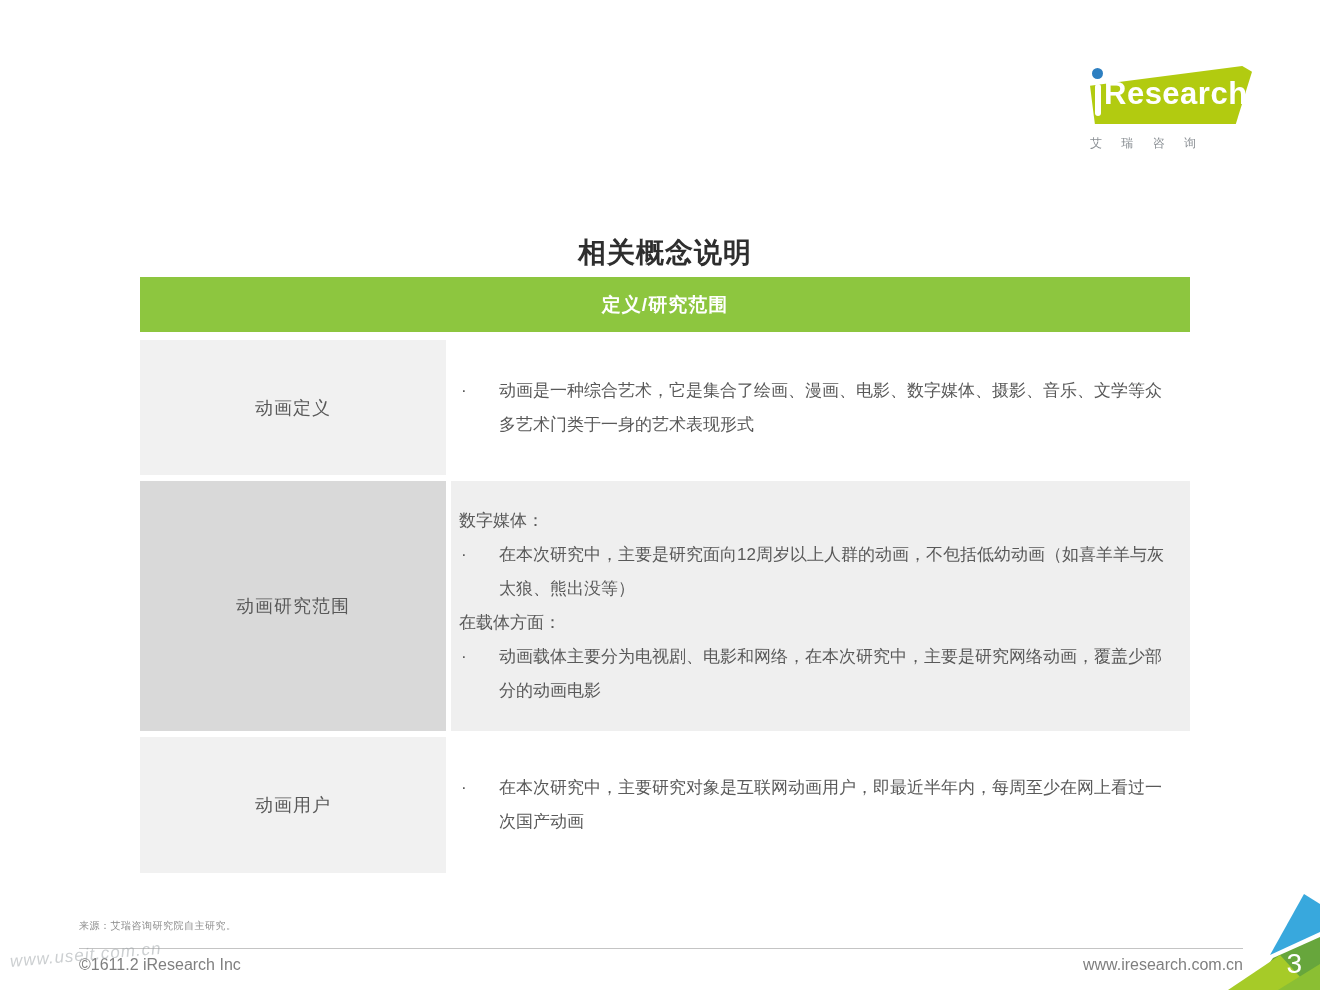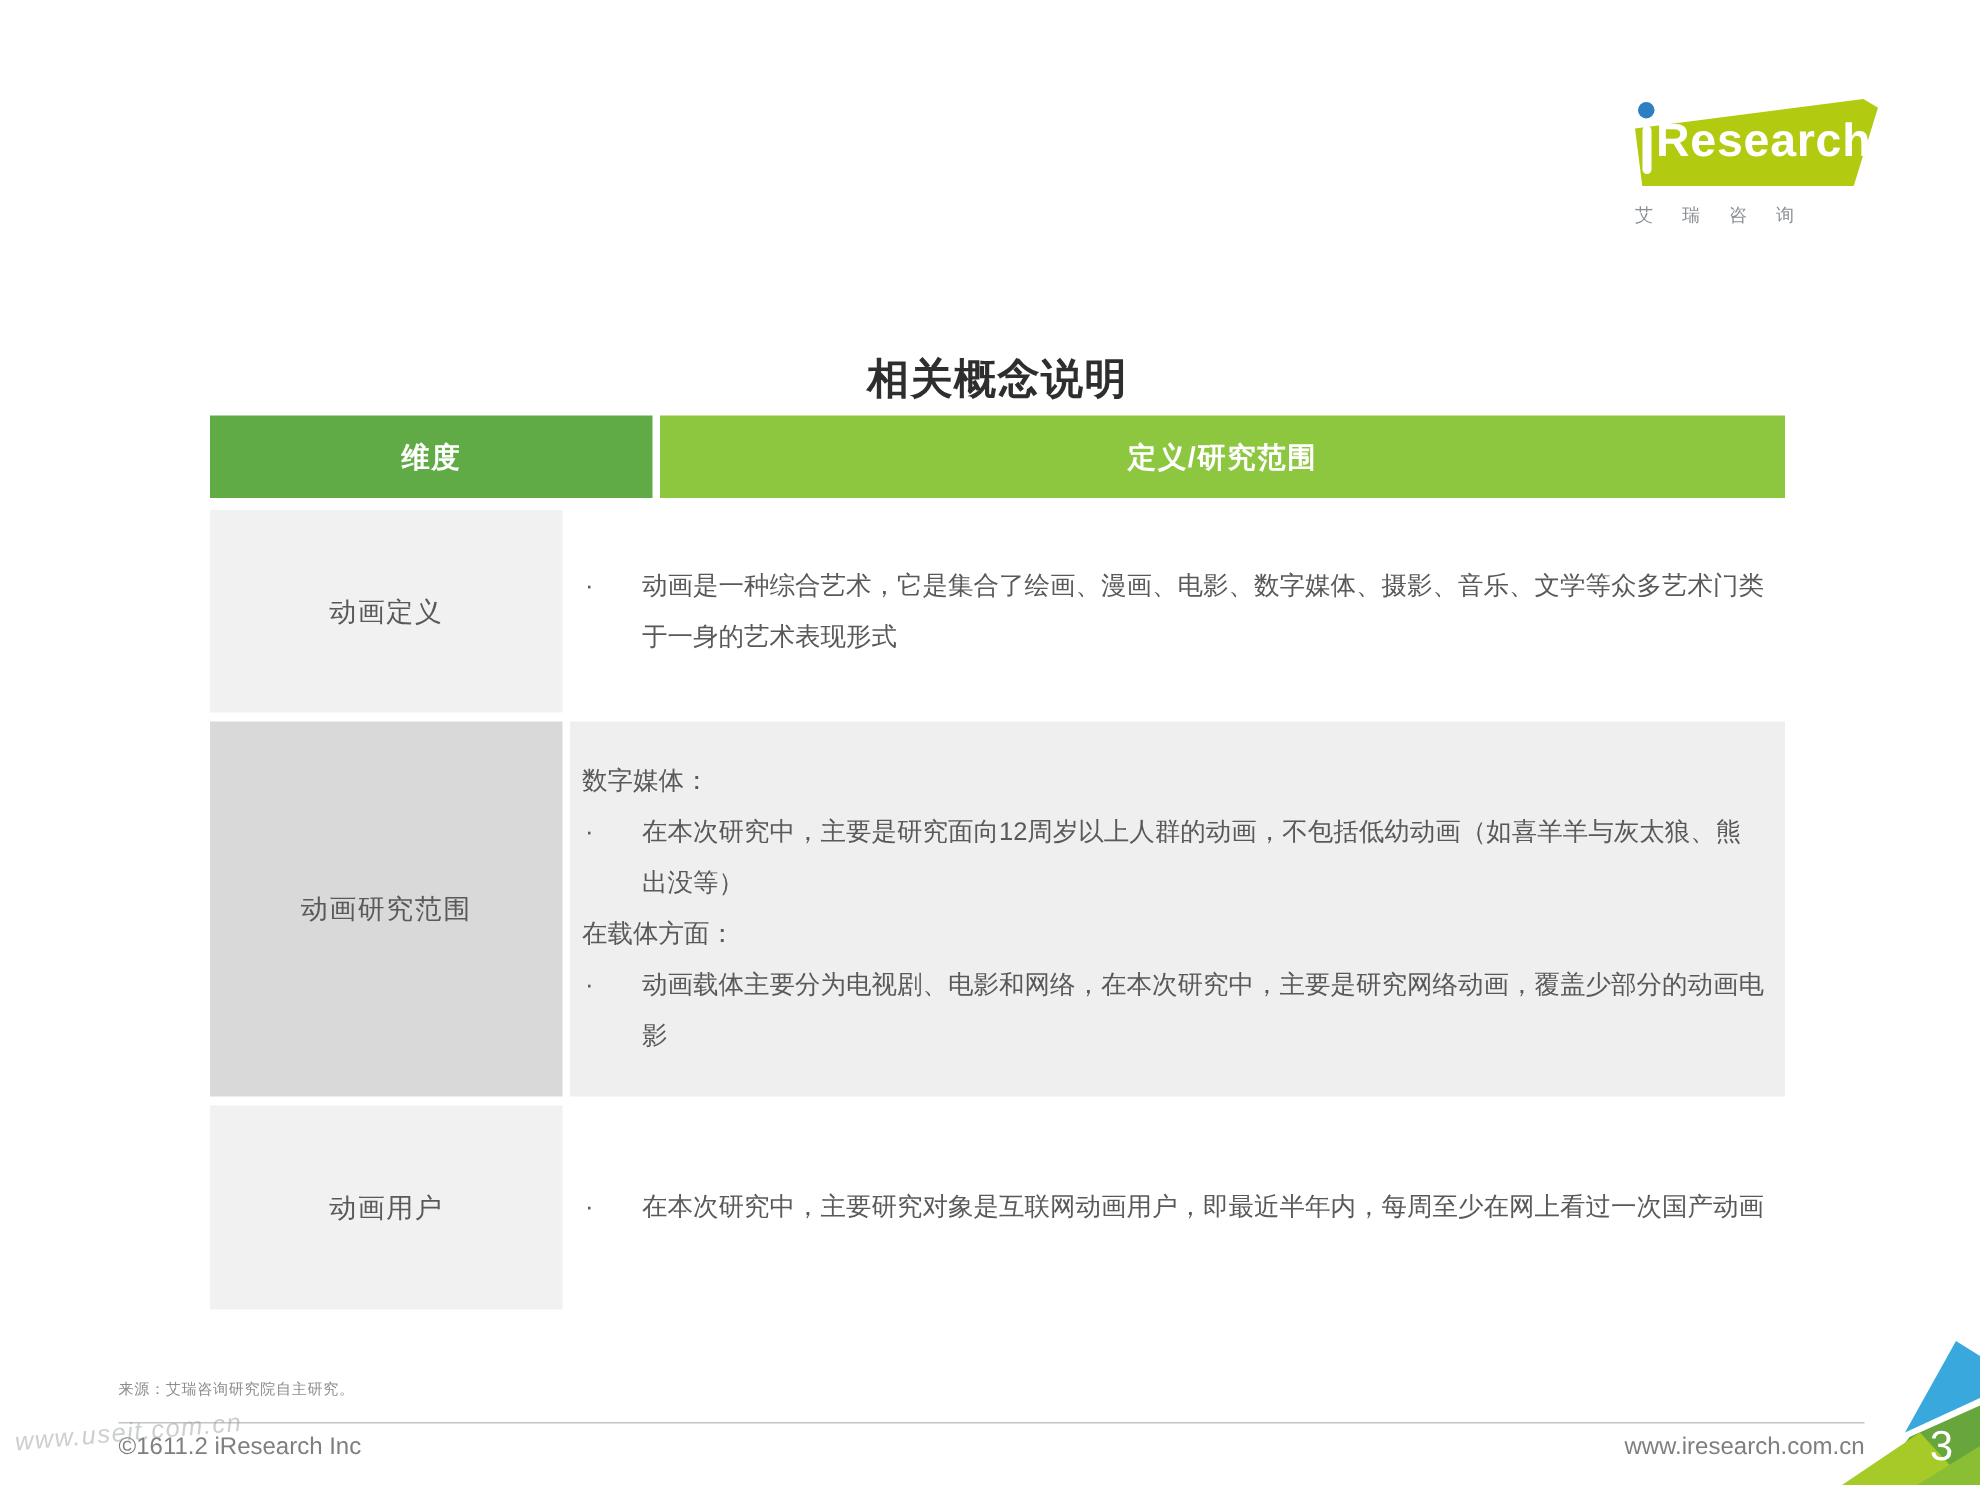--- a/index.html
+++ b/index.html
@@ -50,21 +50,21 @@
   .tr { display:flex; gap:5px; }
   .tr.head { height:55px; margin-bottom:8px; }
   .tr.body-row { margin-bottom:6px; }
   .th {
     display:flex; align-items:center; justify-content:center;
     color:#ffffff; font-size:19px; font-weight:bold; letter-spacing:1px;
   }
   .th.dim { width:295px; background:#61ab47; }
   .th.def { flex:1; background:#8dc63f; }
   .td-dim {
-    width:235px; display:flex; align-items:center; justify-content:center;
+    width:306px; display:flex; align-items:center; justify-content:center;
     font-size:18px; color:#595959; letter-spacing:1px;
   }
   .td-def {
     flex:1; display:flex; flex-direction:column; justify-content:center;
     font-size:17px; line-height:34px; color:#595959;
     padding:14px 14px 14px 0;
   }
   .row-light .td-dim { background:#f1f1f1; }
   .row-light .td-def { background:#ffffff; }
   .row-dark  .td-dim { background:#d9d9d9; }
@@ -115,21 +115,20 @@
     <div class="logo-i-dot"></div>
     <div class="logo-text">Research</div>
     <div class="logo-sub">艾 瑞 咨 询</div>
   </div>
 
   <div class="table-caption">相关概念说明</div>
 
   <div class="concept-table">
 
     <div class="tr head">
-      <div class="th dim">维度</div>
       <div class="th def">定义/研究范围</div>
     </div>
 
     <div class="tr body-row r1 row-light">
       <div class="td-dim">动画定义</div>
       <div class="td-def">
         <div class="block bullet">
           <span class="marker">·</span>
           <span class="txt">动画是一种综合艺术，它是集合了绘画、漫画、电影、数字媒体、摄影、音乐、文学等众多艺术门类于一身的艺术表现形式</span>
         </div>

